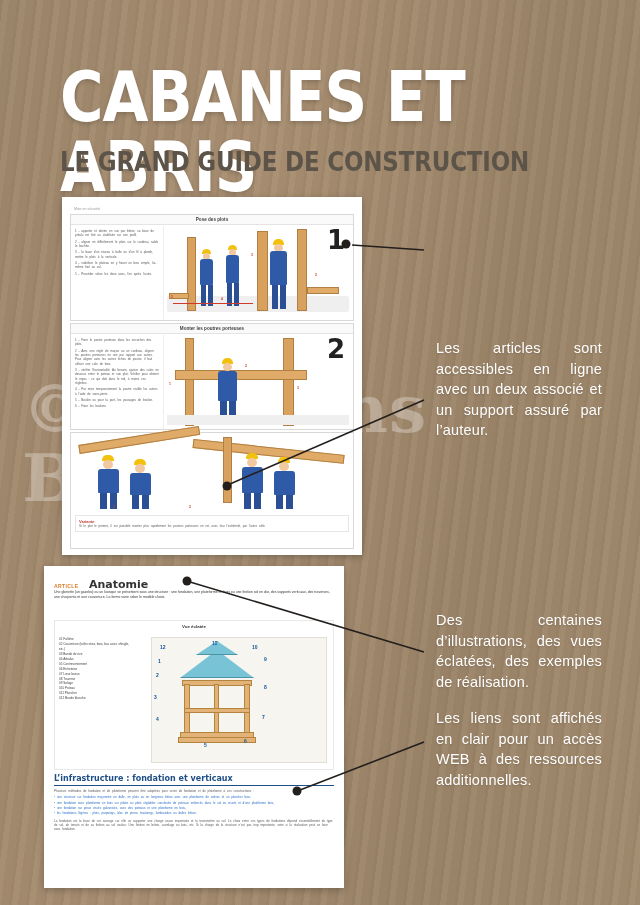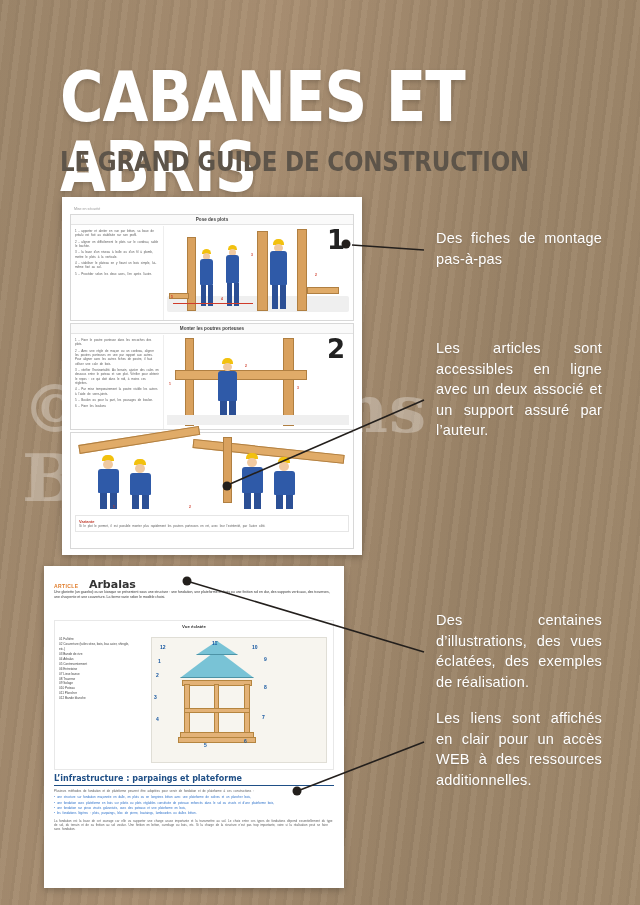--- a/index.html
+++ b/index.html
@@ -275,21 +275,21 @@
         </div>
       </div>
     </div>
   </div>
 
   <div class="sheet" id="sheet-anatomie">
     <div class="sheet-inner">
 
       <div style="position:absolute;left:2px;top:0;right:2px;">
         <span class="anat-kicker">ARTICLE</span>
-        <span class="anat-title" style="margin-left:6px;">Arbalas</span>
+        <span class="anat-title" style="margin-left:6px;">Anatomie</span>
       </div>
       <div class="anat-lead" style="position:absolute;left:2px;right:2px;top:16px;">Une gloriette (un gazebo) ou un kiosque se présentent sous une structure : une fondation, une plateforme en bois ou une finition sol en dur, des supports verticaux, des traverses, une charpente et une couverture. La forme varie selon le modèle choisi.</div>
 
       <div style="position:absolute;left:2px;right:2px;top:46px;height:148px;border:1px solid #e8e8e8;">
         <div class="vue-title" style="padding-top:3px;">Vue éclatée</div>
         <div class="legend" style="position:absolute;left:4px;top:16px;width:76px;">
           <div>01 Faîtière</div>
           <div>02 Couverture (tuiles sèse, bois, bac acier, shingle, etc.)</div>
           <div>03 Bande de rive</div>
           <div>04 Arbalas</div>
@@ -322,36 +322,35 @@
           <div class="callout" style="left:92px;top:100px;">6</div>
           <div class="callout" style="left:52px;top:104px;">5</div>
           <div class="callout" style="left:4px;top:78px;">4</div>
           <div class="callout" style="left:2px;top:56px;">3</div>
           <div class="callout" style="left:4px;top:34px;">2</div>
           <div class="callout" style="left:6px;top:20px;">1</div>
         </div>
       </div>
 
       <div style="position:absolute;left:2px;right:2px;top:200px;bottom:2px;">
-        <div class="infra-title">L’infrastructure : parpaings et plateforme</div>
+        <div class="infra-title">L’infrastructure : fondation et verticaux</div>
         <div class="infra-rule"></div>
         <div class="microtext">
           <div style="margin-bottom:2px;">Plusieurs méthodes de fondation et de plateforme peuvent être adoptées pour servir de fondation et de plateforme à ces constructions :</div>
           <div style="margin-bottom:1px;color:#2a6fc9;">• une structure sur fondation maçonnée en dalle, en plots ou en longrines béton avec une plateforme de solives et un plancher bois,</div>
           <div style="margin-bottom:1px;color:#2a6fc9;">• une fondation avec plateforme en bois sur pilotis ou plots réglables constituée de poteaux enfoncés dans le sol ou vissés et d’une plateforme bois,</div>
           <div style="margin-bottom:1px;color:#2a6fc9;">• une fondation sur pieux vissés galvanisés, avec des poteaux et une plateforme en bois,</div>
           <div style="margin-bottom:3px;color:#2a6fc9;">• les fondations légères : plots, parpaings, bloc de pierre, bastaings, lambourdes ou dalles béton.</div>
           <div>La fondation est la base de cet ouvrage car elle va supporter une charge assez importante et la transmettre au sol. Le choix entre ces types de fondations dépend essentiellement du type de sol, du terrain et de sa finition au sol voulue. Une finition en béton, carrelage ou bois, etc. Si la charge de la structure n’est pas trop importante, voire si la réalisation peut se faire sans fondation.</div>
         </div>
       </div>
 
     </div>
   </div>
 
-  <div class="feature" id="feature-1">Des fiches de montage pas-à-pas</div>
   <div class="feature" id="feature-2">Les articles sont accessibles en ligne avec un deux associé et un support assuré par l’auteur.</div>
   <div class="feature" id="feature-4">Les liens sont affichés en clair pour un accès WEB à des ressources additionnelles.</div>
   <div class="feature" id="feature-3">Des centaines d’illustrations, des vues éclatées, des exemples de réalisation.</div>
 
   <svg class="arrows" width="640" height="905" viewBox="0 0 640 905">
     <g stroke="#231f1c" stroke-width="1.6" fill="none">
       <path d="M424,250 L352,245"></path>
       <path d="M424,400 L230,484"></path>
       <path d="M424,652 L190,582"></path>
       <path d="M424,742 L300,790"></path>

